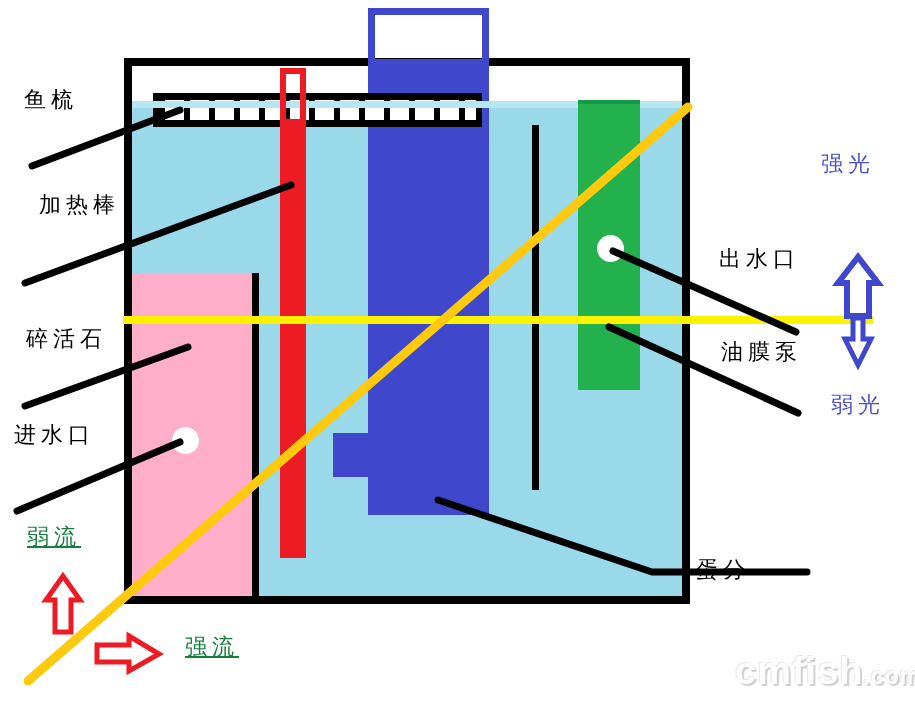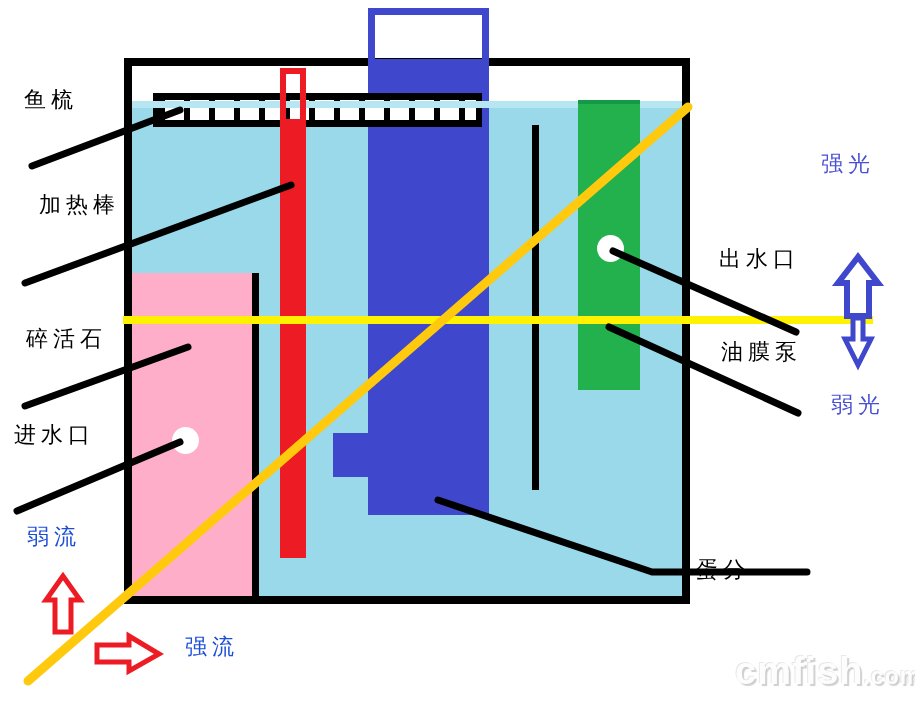--- a/index.html
+++ b/index.html
@@ -46,21 +46,21 @@
   .tank-border{left:124px;top:58px;width:566px;height:546px;border:8px solid #000;
                box-sizing:border-box;background:transparent;z-index:11;}
 
   
   .yellow-line{left:123px;top:316px;width:750px;height:8px;background:#FFF200;z-index:13;}
 
   svg.overlay{position:absolute;left:0;top:0;z-index:14;pointer-events:none;}
 
   .lbl{position:absolute;z-index:15;font-size:22px;color:#000;letter-spacing:5px;
        white-space:nowrap;line-height:1;}
-  .lbl.red{color:#1d4ed8;}
+  .lbl.red{color:#15803d;text-decoration:underline;}
   .lbl.blue{color:#4A50D4;}
 
   .watermark{position:absolute;left:735px;top:652px;z-index:15;
              font-family:"Liberation Sans",sans-serif;font-weight:bold;
              color:#fdfdfd;text-shadow:2px 2px 1px #cfcfcf,-1px -1px 0 #e8e8e8;
              font-size:38px;letter-spacing:1px;line-height:1;}
   .watermark .suffix{font-size:23px;}
 </style>
 </head>
 <body>

